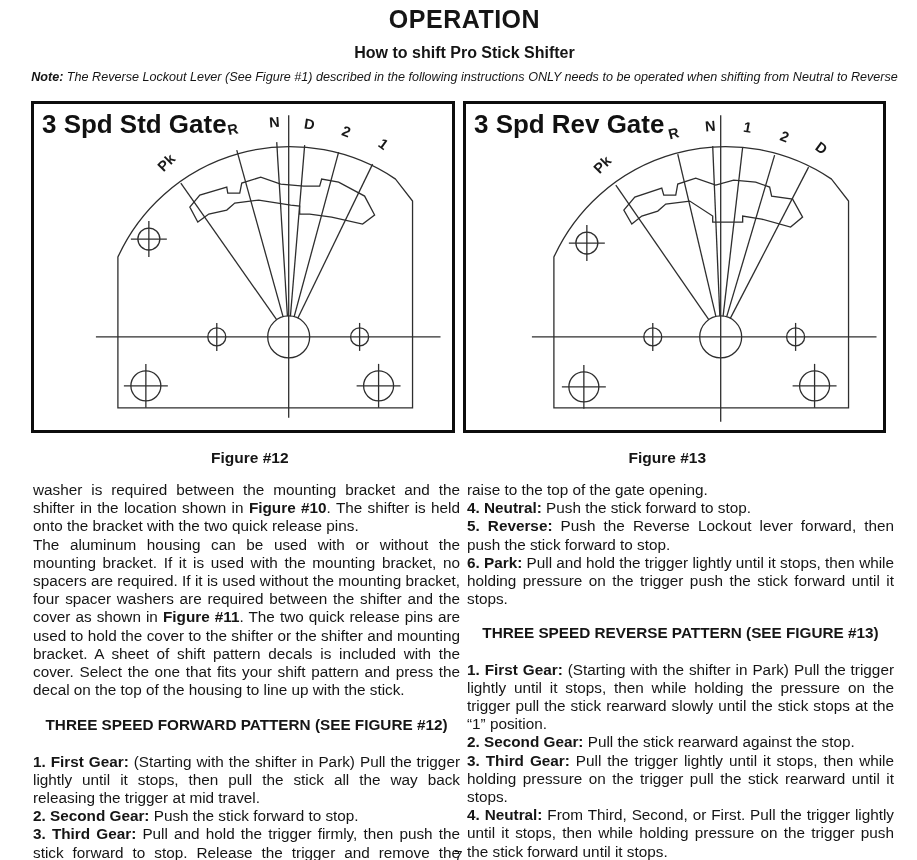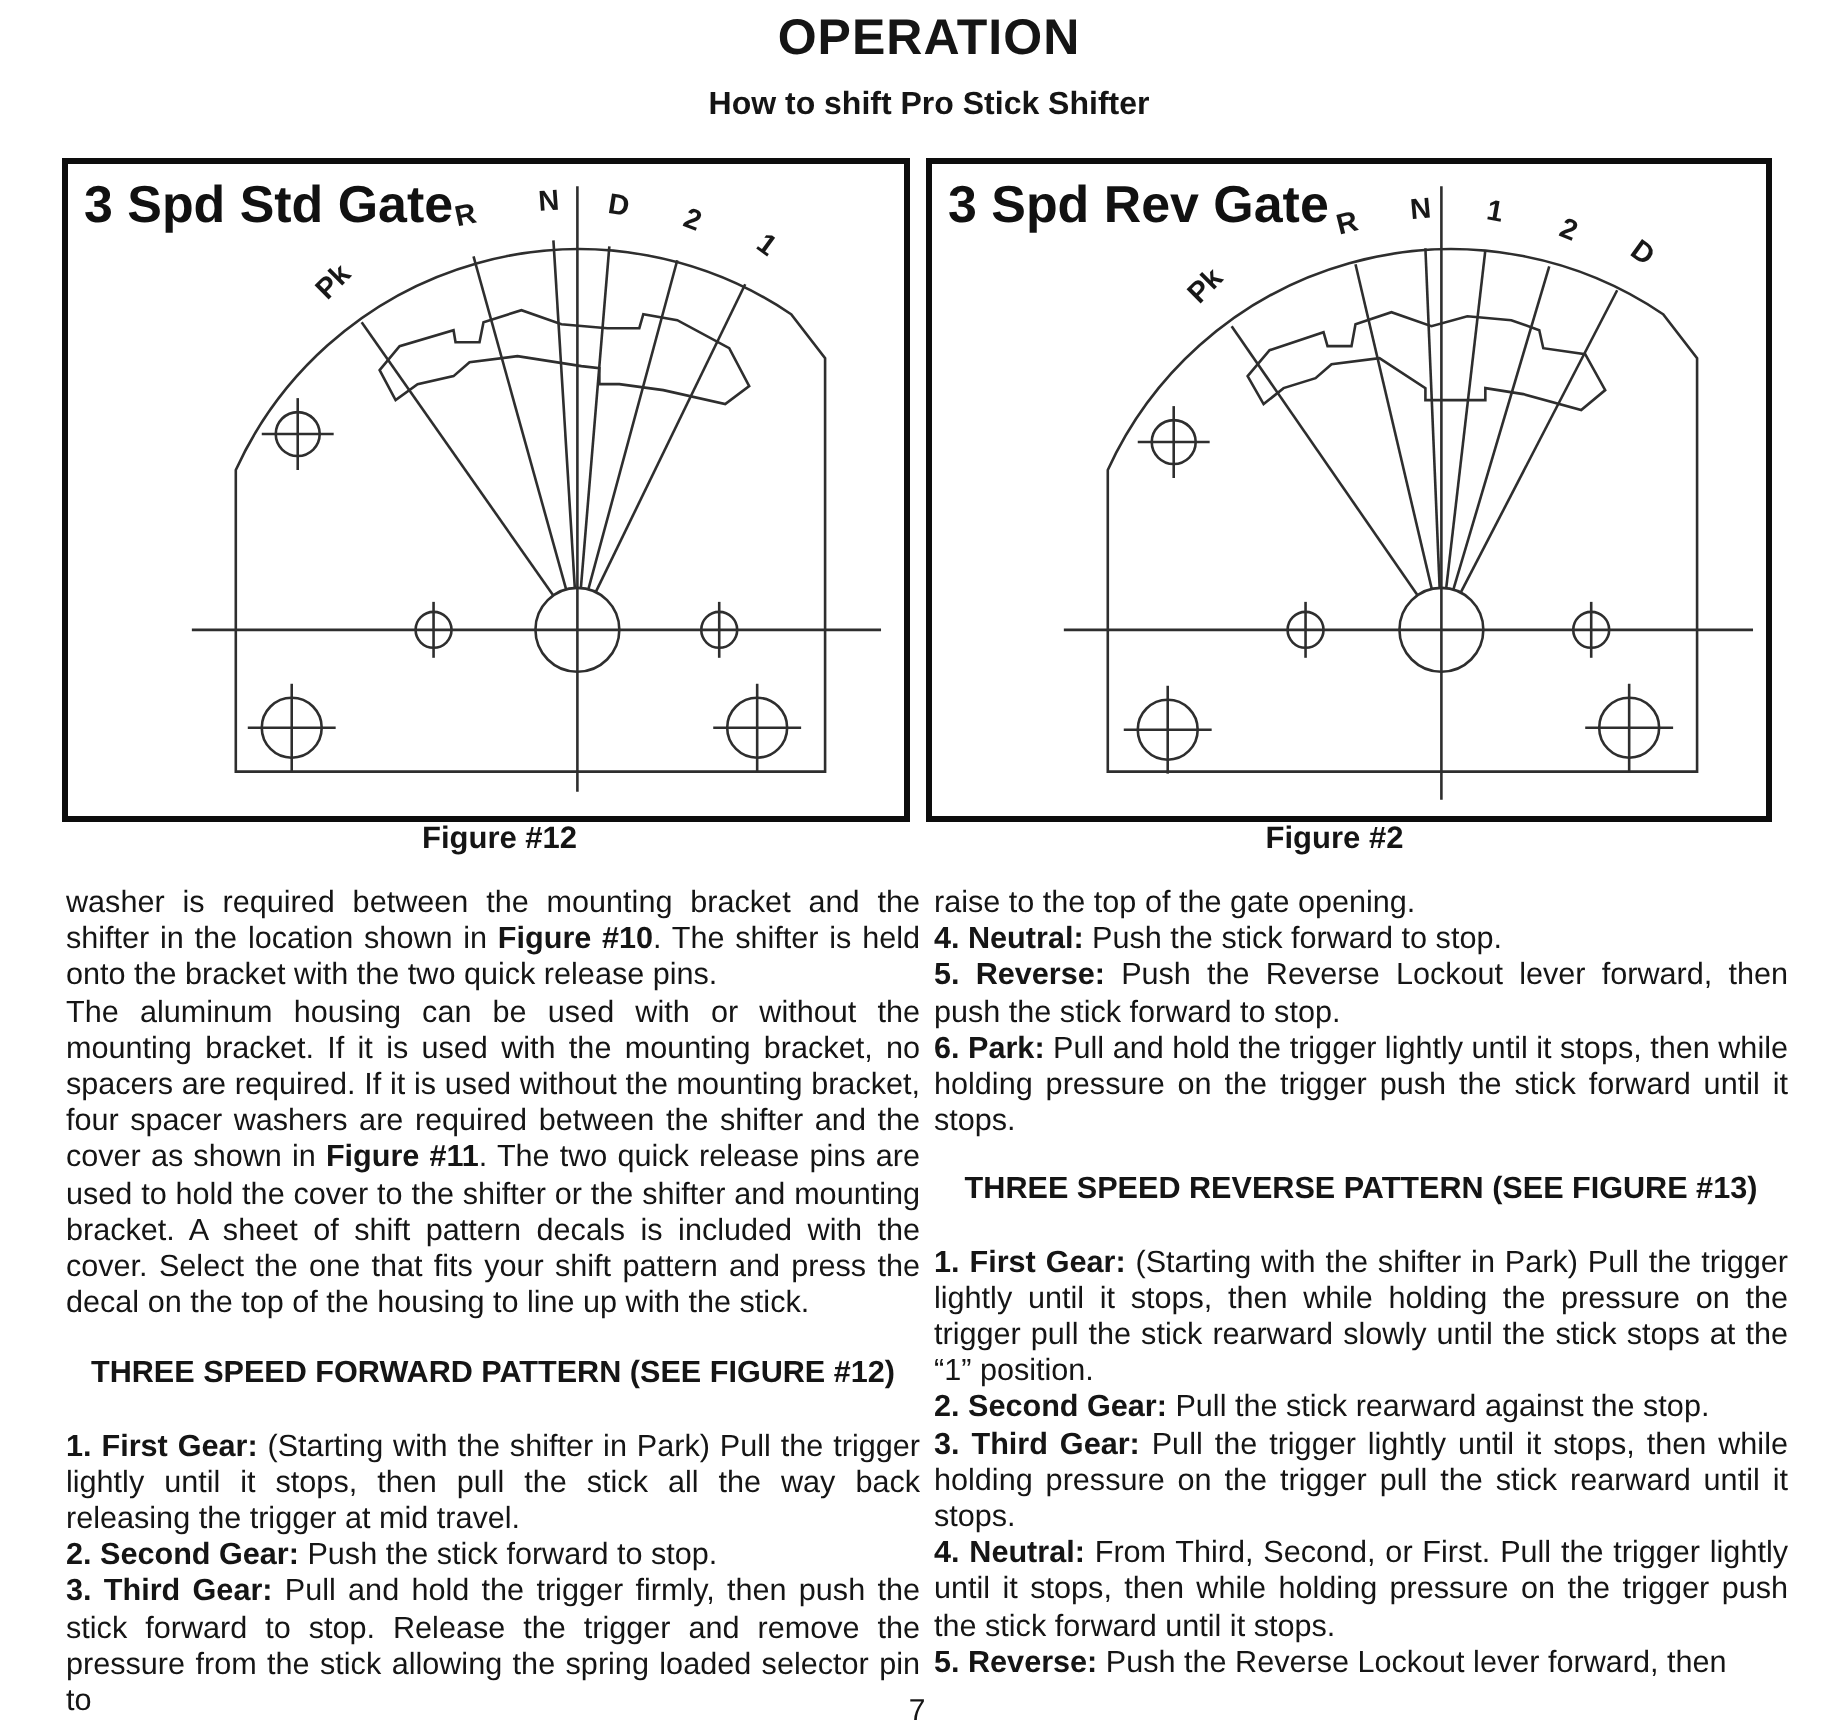--- a/index.html
+++ b/index.html
@@ -17,37 +17,38 @@
   .figs { display:flex; gap:8px; padding:0 31px; margin-top:17px; }
   .figbox {
     width:424px; height:332px; border:3px solid #0d0d0d; background:#fff;
     position:relative; overflow:hidden;
   }
   .figbox svg { display:block; width:100%; height:100%; }
   .draw { stroke:#2e2e2e; stroke-width:1.3; fill:none; }
   .fig-title { font-family:"Liberation Sans",sans-serif; font-size:26px; font-weight:bold; fill:#111; }
   .lab { font-family:"Liberation Sans",sans-serif; font-size:14.5px; font-weight:bold; fill:#181818; text-anchor:middle; }
 
-  .captions { display:flex; gap:8px; padding:0 45px; margin-top:0; }
+  .captions { display:flex; gap:8px; padding:0 45px; margin-top:16px; }
   .cap { width:424px; text-align:center; font-weight:bold; font-size:15.5px; }
 
   .cols { display:flex; gap:7px; padding:0 23px 0 33px; margin-top:14px; }
   .col { flex:1; font-size:15.3px; line-height:18.2px; text-align:justify; }
   .col p { margin:0; }
   .sec-heading { font-weight:bold; text-align:center; font-size:15.3px; }
   .sec-heading.left-h { margin:17px 0 18px 0; }
   .sec-heading.right-h { margin:16px 0 18px 0; }
   .pagenum { position:absolute; top:847px; left:0; right:0; text-align:center; font-size:15px; }
 </style>
 </head>
 <body>
 
 <div class="header">
   <div class="title">OPERATION</div>
   <div class="subtitle">How to shift Pro Stick Shifter</div>
+  <div class="note"><b>Note:</b><span> The Reverse Lockout Lever (See Figure #1) described in the following instructions ONLY needs to be operated when shifting from Neutral to Reverse</span></div>
 </div>
 
 <div class="figs">
 
   <div class="figbox">
     <svg viewBox="0 0 418 326">
       <g class="draw">
 
         <g>
           <line x1="255" y1="233" x2="147" y2="79"></line>
@@ -139,21 +140,21 @@
         <text x="281" y="28" class="lab" transform="rotate(10 281 28)">1</text>
         <text x="317" y="37" class="lab" transform="rotate(22 317 37)">2</text>
         <text x="353" y="48" class="lab" transform="rotate(36 353 48)">D</text>
       </g>
     </svg>
   </div>
 </div>
 
 <div class="captions">
   <div class="cap">Figure #12</div>
-  <div class="cap">Figure #2</div>
+  <div class="cap">Figure #13</div>
 </div>
 
 <div class="cols">
 
   <div class="col">
     <p><span>washer is required between the mounting bracket and the shifter in the location shown in </span><b>Figure #10</b><span>. The shifter is held onto the bracket with the two quick release pins.</span></p>
     <p><span>The aluminum housing can be used with or without the mounting bracket. If it is used with the mounting bracket, no spacers are required. If it is used without the mounting bracket, four spacer washers are required between the shifter and the cover as shown in </span><b>Figure #11</b><span>. The two quick release pins are used to hold the cover to the shifter or the shifter and mounting bracket. A sheet of shift pattern decals is included with the cover. Select the one that fits your shift pattern and press the decal on the top of the housing to line up with the stick.</span></p>
     <p class="sec-heading left-h">THREE SPEED FORWARD PATTERN (SEE FIGURE #12)</p>
     <p><b>1. First Gear:</b><span> (Starting with the shifter in Park) Pull the trigger lightly until it stops, then pull the stick all the way back releasing the trigger at mid travel.</span></p>
     <p><b>2. Second Gear:</b><span> Push the stick forward to stop.</span></p>

